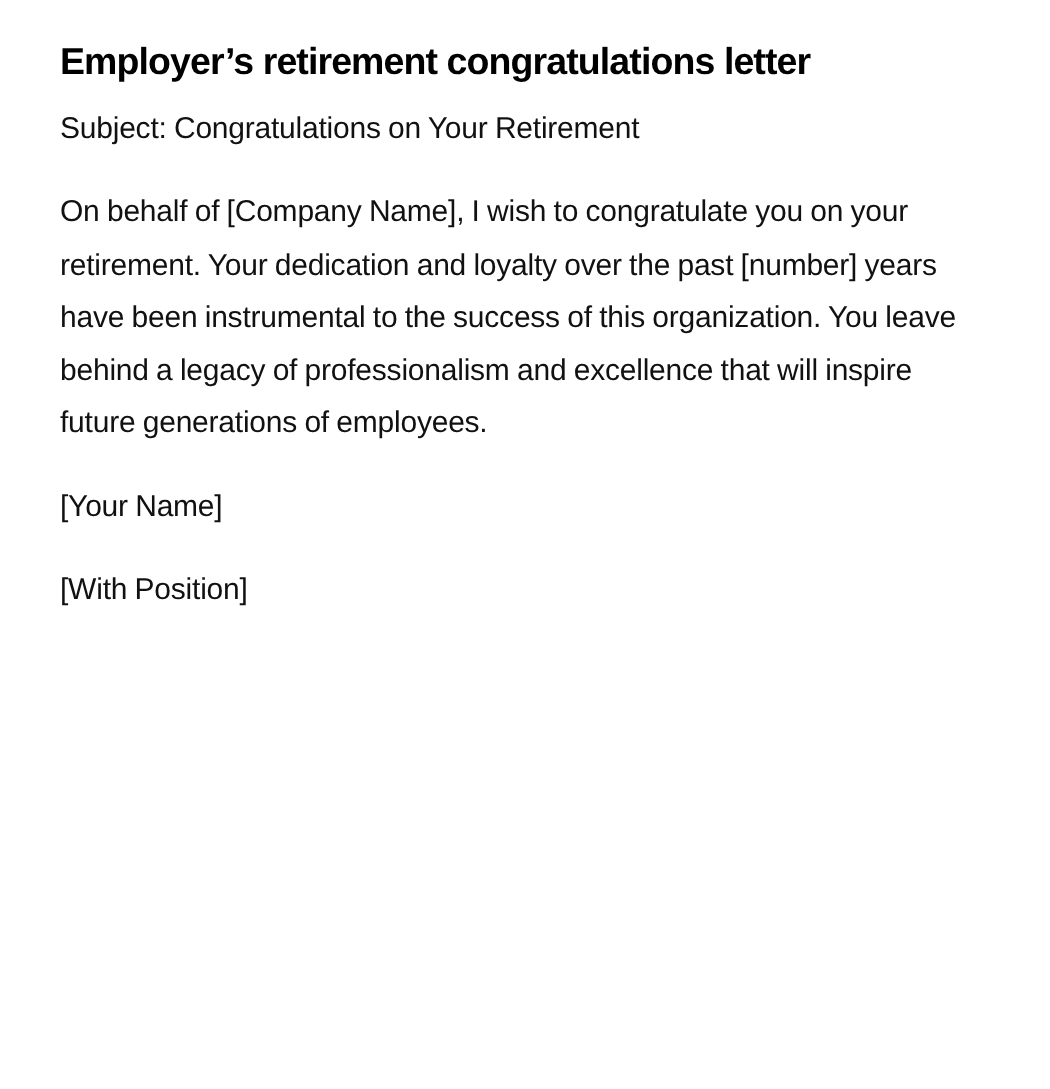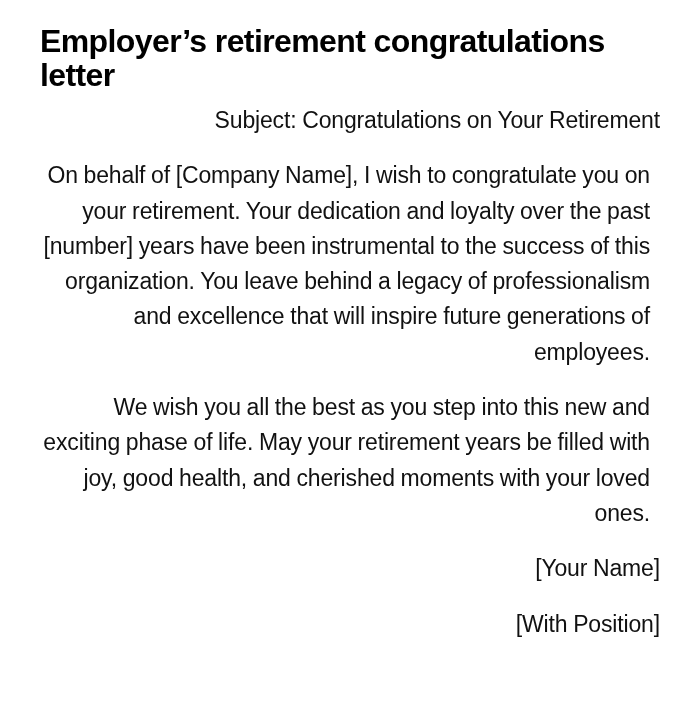--- a/index.html
+++ b/index.html
@@ -14,42 +14,40 @@
       font-family: "Liberation Sans", "DejaVu Sans", sans-serif;
       color: #111111;
     }
     .doc {
       position: relative;
       padding: 24px 40px 0 40px;
       box-sizing: border-box;
       width: 700px;
     }
     .title {
-      font-size: 32px;
+      font-size: 25px;
       font-weight: bold;
       letter-spacing: -0.6px;
       line-height: 34px;
       margin: 0 0 11px 0;
       color: #000000;
     }
     .para {
-      font-size: 23px;
+      font-size: 20px;
       line-height: 35.3px;
       margin: 0 0 20px 0;
       letter-spacing: -0.15px;
       word-spacing: -0.5px;
-      text-align: right;
     }
     .body-para {
       width: 610px;
     }
   </style>
 </head>
 <body>
 
 <div class="doc">
   <h1 class="title">Employer’s retirement congratulations letter</h1>
   <p class="para">Subject: Congratulations on Your Retirement</p>
   <p class="para body-para">On behalf of [Company Name], I wish to congratulate you on your retirement. Your dedication and loyalty over the past [number] years have been instrumental to the success of this organization. You leave behind a legacy of professionalism and excellence that will inspire future generations of employees.</p>
-  <p class="para body-para">We wish you all the best as you step into this new and exciting phase of life. May your retirement years be filled with joy, good health, and cherished moments with your loved ones.</p>
   <p class="para">[Your Name]</p>
   <p class="para">[With Position]</p>
 </div>
 
 </body></html>

